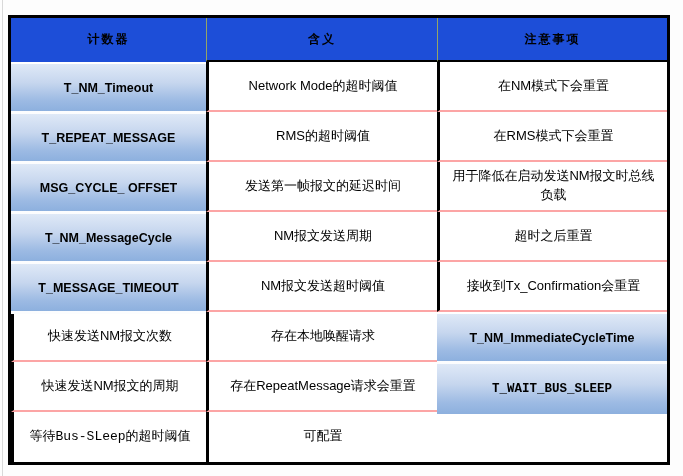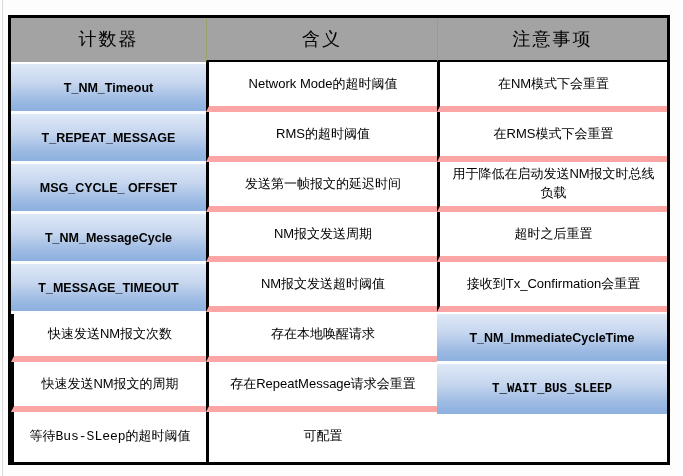--- a/index.html
+++ b/index.html
@@ -20,23 +20,23 @@
   .tbl {
     position:absolute; left:8px; top:15px;
     width:662px; height:450px;
     border:3px solid #000;
     background:#ffffff;
     display:grid;
     grid-template-columns:195px 231px 230px;
     grid-template-rows:44px repeat(8, 1fr);
   }
   .th {
-    background:#a3a3a3;
+    background:#1d4ed8;
     display:flex; align-items:center; justify-content:center;
-    font-size:18px; font-weight:normal;
+    font-size:12px; font-weight:bold;
     letter-spacing:2px;
     border-bottom:2px solid #000;
   }
   .th.sep { border-left:1px solid #94a566; }
   .th.first { border-bottom-color:rgba(0,0,0,0); }
   .td-counter {
     background:linear-gradient(180deg,#dfe9f7 0%,#c6d6ee 40%,#9cbae3 78%,#8db0de 100%);
     display:flex; align-items:center; justify-content:center;
     font-size:12.5px; font-weight:bold;
     text-align:left;
@@ -44,21 +44,21 @@
     transform:translateY(2px);
     padding:0 4px;
   }
   .td {
     background:#ffffff;
     display:flex; align-items:center; justify-content:center;
     text-align:center;
     font-size:13px;
     line-height:1.45;
     border-left:3px solid #000;
-    border-bottom:6px solid #fca5a5;
+    border-bottom:2px solid #fca5a5;
     padding:0 8px;
   }
   .td.last { border-bottom:none;font-family:Liberation Mono, monospace; }
   .td-counter.last { border-bottom:none;font-family:Liberation Mono, monospace; }
 </style>
 </head>
 <body>
 
 <div class="screen">
   <div class="edge-line"></div>

